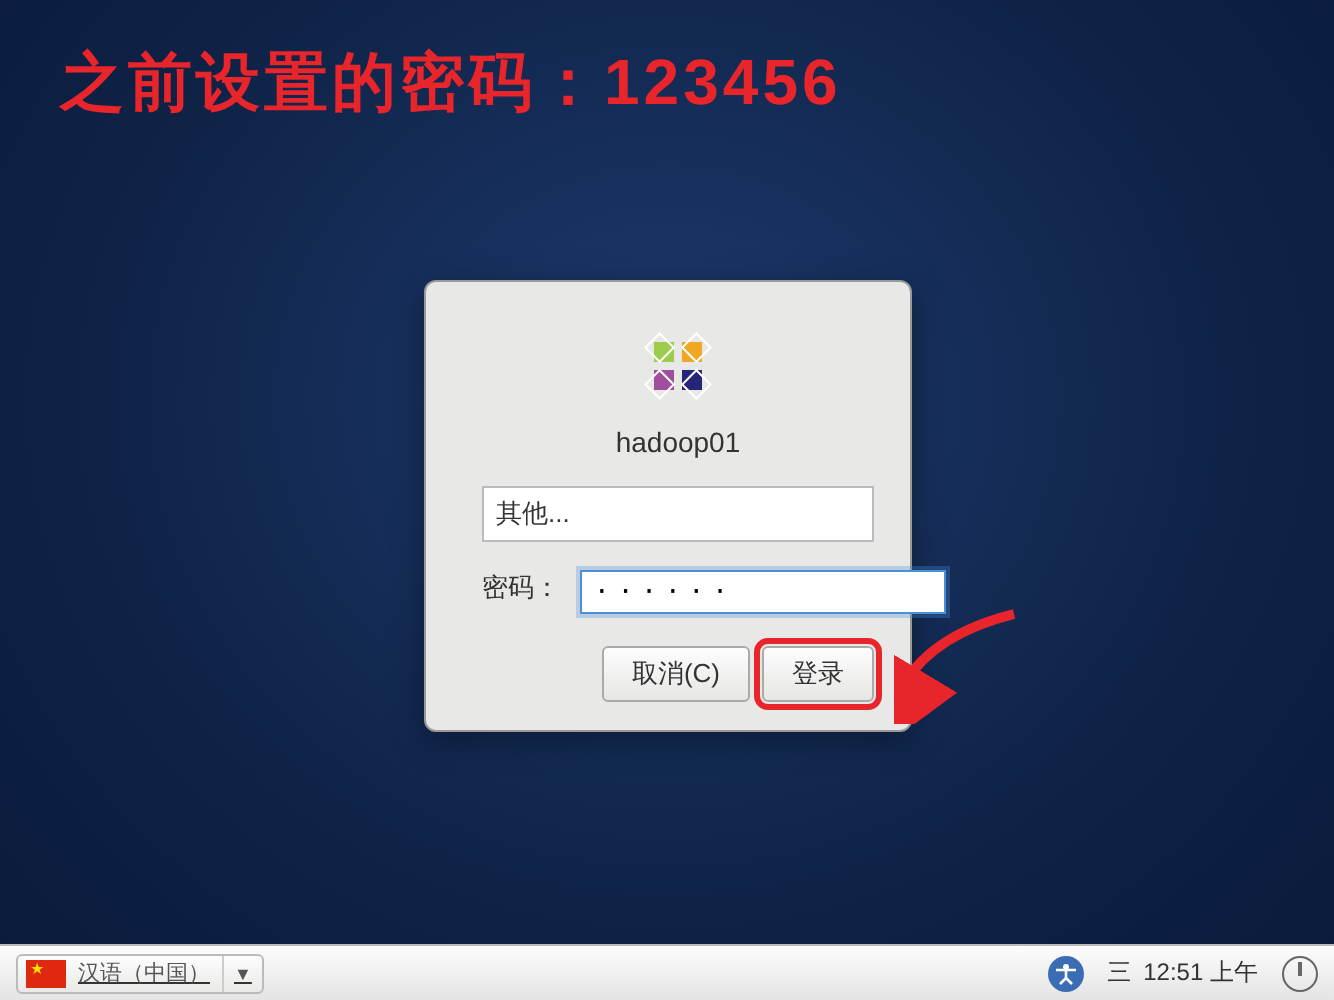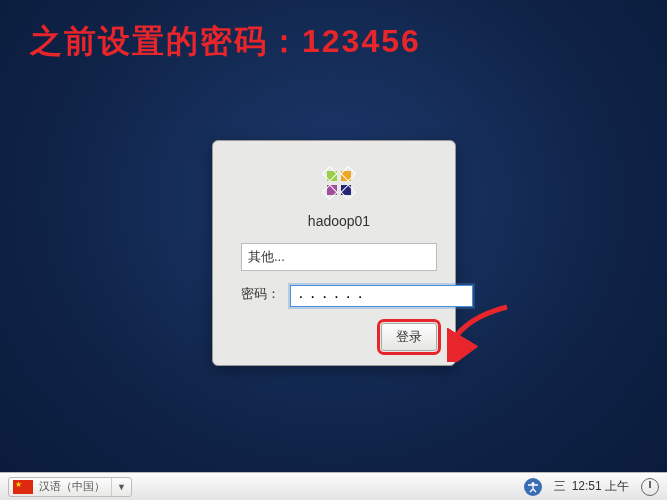--- a/index.html
+++ b/index.html
@@ -49,21 +49,21 @@
       position: absolute; left: 447px; top: 302px;
       pointer-events: none;
     }
     .taskbar {
       position: absolute; left: 0; right: 0; bottom: 0; height: 28px;
       background: linear-gradient(#fcfcfc, #e4e4e4);
       border-top: 1px solid #bbb;
       display: flex; align-items: center; justify-content: space-between;
       padding: 0 8px; font-size: 12px; color: #333;
     }
-    .tb-left { display: flex; align-items: center; gap: 4px; }
+    .tb-left { display: flex; align-items: center; gap: 4px; text-decoration: underline; }
     .ime-box {
       display: flex; align-items: center;
       background: linear-gradient(#fdfdfd,#e9e9e7);
       border: 1px solid #bbb; border-radius: 3px; height: 20px;
     }
     .flag {
       width: 20px; height: 14px; background: #de2910; position: relative; margin: 0 4px;
     }
     .flag::before {
       content: "★"; position: absolute; color: #ffde00; font-size: 8px; top: 0; left: 2px;
@@ -111,20 +111,21 @@
       </g>
     </svg>
   </div>
   <div class="hostname">hadoop01</div>
   <div class="username-box">其他...</div>
   <div class="password-row">
     <span class="password-label">密码：</span>
     <input class="password-input" type="text" value="······" style="">
   </div>
   <div class="button-row">
+    <button class="btn">取消(C)</button>
     <button class="btn btn-login">登录</button>
   </div>
 </div>
 
 <svg class="arrow" width="80" height="60">
   <defs>
     <marker id="ah" markerWidth="12" markerHeight="10" refX="2" refY="5" orient="auto">
       <polygon points="0,0 12,5 0,10" fill="#e8252a"></polygon>
     </marker>
   </defs>

